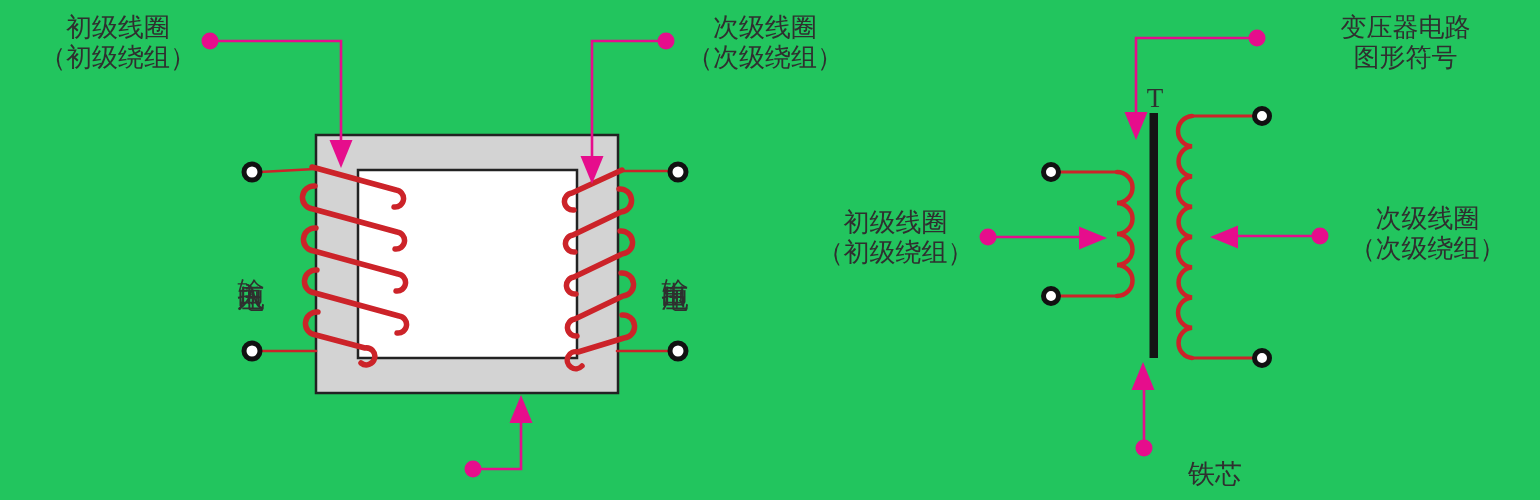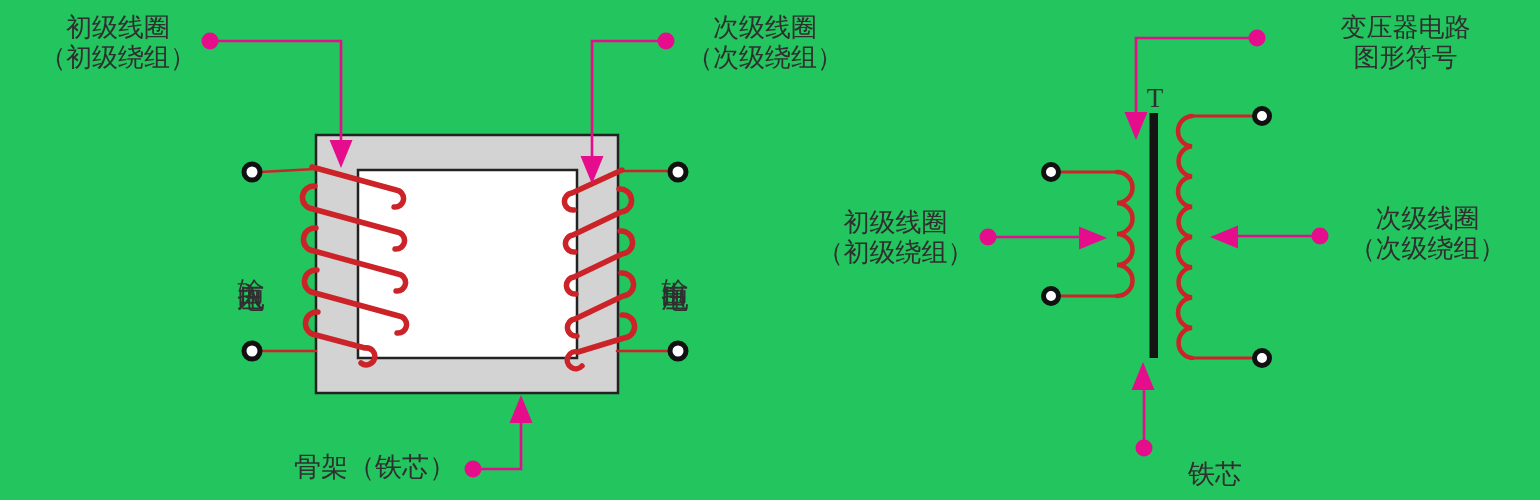--- a/index.html
+++ b/index.html
@@ -154,21 +154,20 @@
 
   <div class="label" id="lbl-secondary-left">
     <span class="ln">次级线圈</span>
     <span class="ln">（次级绕组）</span>
   </div>
 
   <div class="label vlabel" id="lbl-input-voltage">输入电压</div>
 
   <div class="label vlabel" id="lbl-output-voltage">输出电压</div>
 
-  <div class="label" id="lbl-frame-core">骨架（铁芯）</div>
 
   <div class="label" id="lbl-symbol-title">
     <span class="ln">变压器电路</span>
     <span class="ln">图形符号</span>
   </div>
 
   <div class="label" id="lbl-designator">T</div>
 
   <div class="label" id="lbl-sym-primary">
     <span class="ln">初级线圈</span>

